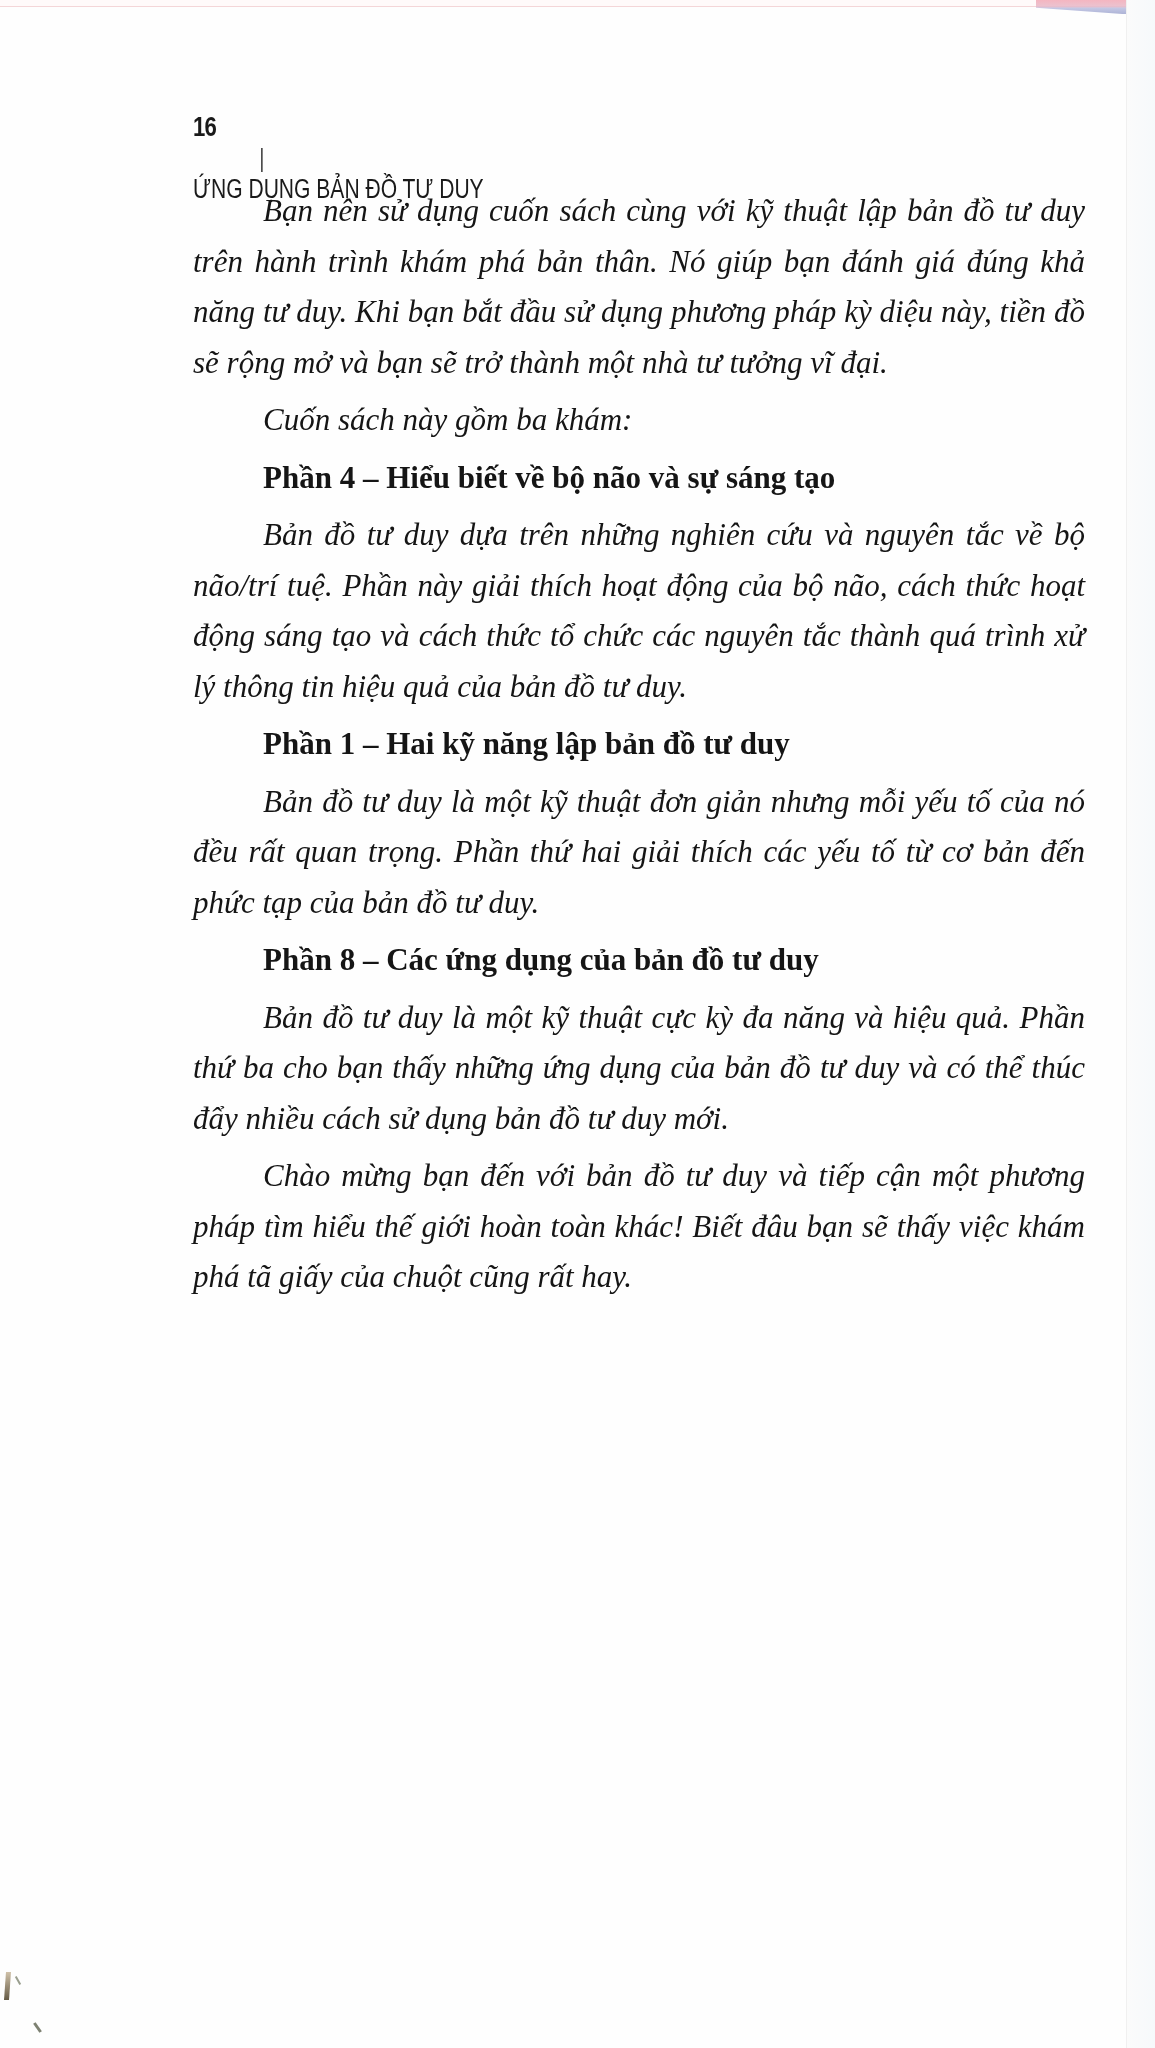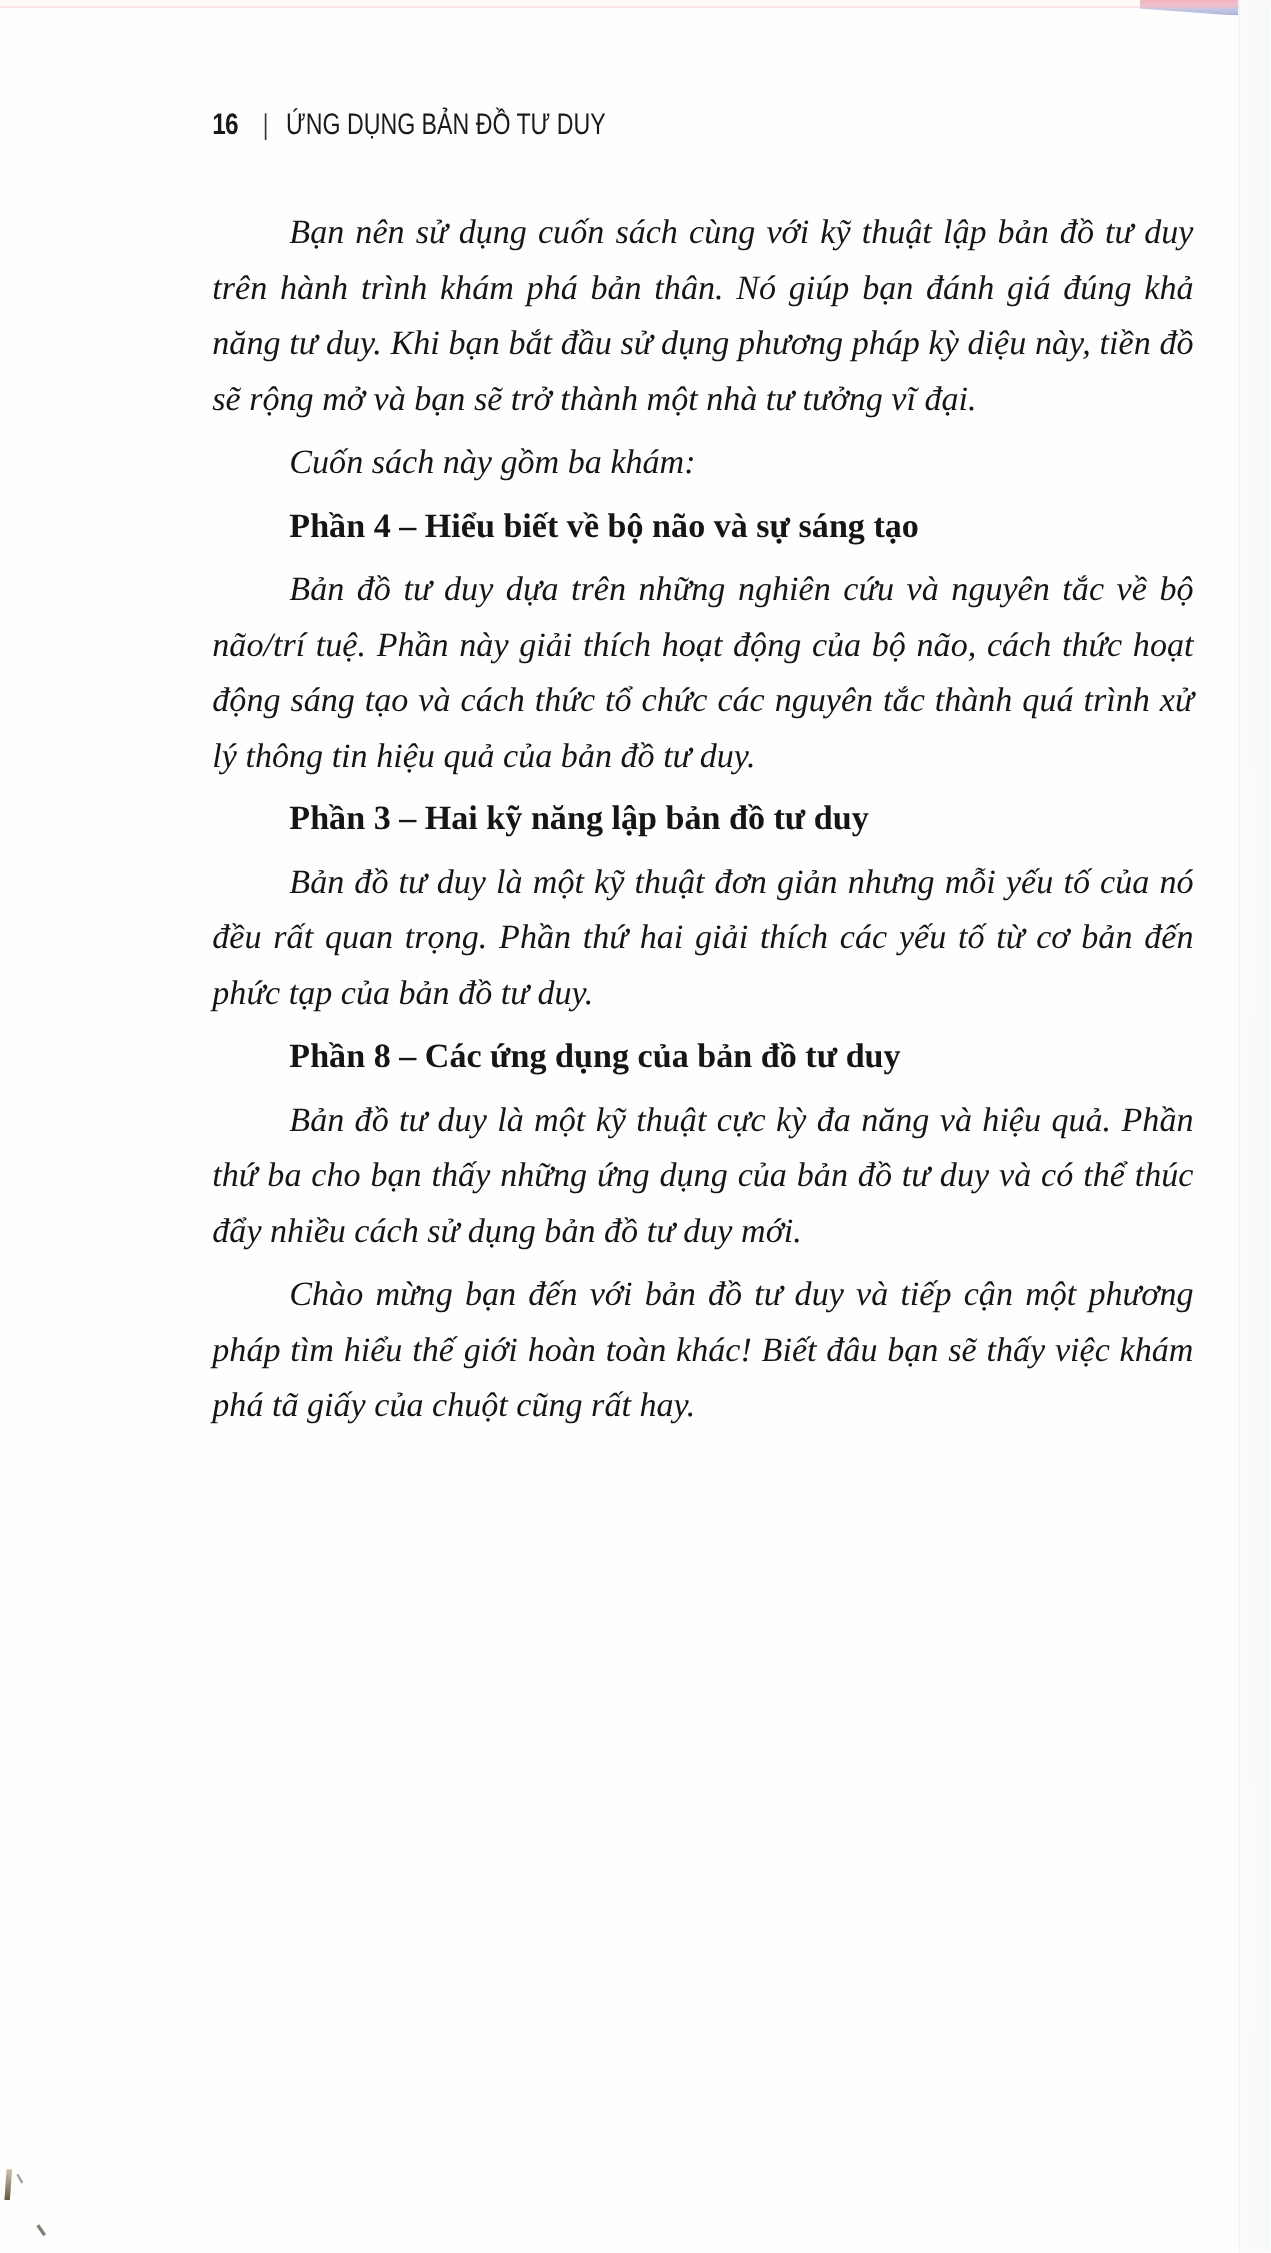--- a/index.html
+++ b/index.html
@@ -31,26 +31,26 @@
     }
     .right-edge {
       position: absolute;
       left: 1126px; top: 0;
       width: 29px; height: 2048px;
       border-left: 1px solid #f0f0f0;
       background: linear-gradient(90deg, #fbfbfb, #f6f9fb);
     }
     .running-head {
       position: absolute;
-      left: 193px; top: 96px;
+      left: 193px; top: 112px;
       height: 34px;
       display: flex;
-      align-items: center;
       font-family: "Liberation Sans", sans-serif;
       color: #1a1a1a;
+      flex-direction: column;
     }
     .page-number {
       font-weight: bold;
       font-size: 27px;
       letter-spacing: -1px;
       transform: scaleX(0.82);
       transform-origin: left center;
       width: 30px;
     }
     .head-sep {
@@ -125,21 +125,21 @@
   <span class="page-number">16</span>
   <span class="head-sep">|</span>
   <span class="head-title">ỨNG DỤNG BẢN ĐỒ TƯ DUY</span>
 </header>
 
 <main class="content">
   <p class="indent">Bạn nên sử dụng cuốn sách cùng với kỹ thuật lập bản đồ tư duy trên hành trình khám phá bản thân. Nó giúp bạn đánh giá đúng khả năng tư duy. Khi bạn bắt đầu sử dụng phương pháp kỳ diệu này, tiền đồ sẽ rộng mở và bạn sẽ trở thành một nhà tư tưởng vĩ đại.</p>
   <p class="indent">Cuốn sách này gồm ba khám:</p>
   <p class="part-heading">Phần 4 – Hiểu biết về bộ não và sự sáng tạo</p>
   <p class="indent">Bản đồ tư duy dựa trên những nghiên cứu và nguyên tắc về bộ não/trí tuệ. Phần này giải thích hoạt động của bộ não, cách thức hoạt động sáng tạo và cách thức tổ chức các nguyên tắc thành quá trình xử lý thông tin hiệu quả của bản đồ tư duy.</p>
-  <p class="part-heading">Phần 3 – Hai kỹ năng lập bản đồ tư duy</p>
+  <p class="part-heading">Phần 1 – Hai kỹ năng lập bản đồ tư duy</p>
   <p class="indent">Bản đồ tư duy là một kỹ thuật đơn giản nhưng mỗi yếu tố của nó đều rất quan trọng. Phần thứ hai giải thích các yếu tố từ cơ bản đến phức tạp của bản đồ tư duy.</p>
   <p class="part-heading">Phần 8 – Các ứng dụng của bản đồ tư duy</p>
   <p class="indent">Bản đồ tư duy là một kỹ thuật cực kỳ đa năng và hiệu quả. Phần thứ ba cho bạn thấy những ứng dụng của bản đồ tư duy và có thể thúc đẩy nhiều cách sử dụng bản đồ tư duy mới.</p>
   <p class="indent">Chào mừng bạn đến với bản đồ tư duy và tiếp cận một phương pháp tìm hiểu thế giới hoàn toàn khác! Biết đâu bạn sẽ thấy việc khám phá tã giấy của chuột cũng rất hay.</p>
 </main>
 
 <div class="corner-mark-1"></div>
 <div class="corner-mark-2"></div>
 <div class="corner-mark-3"></div>
 

